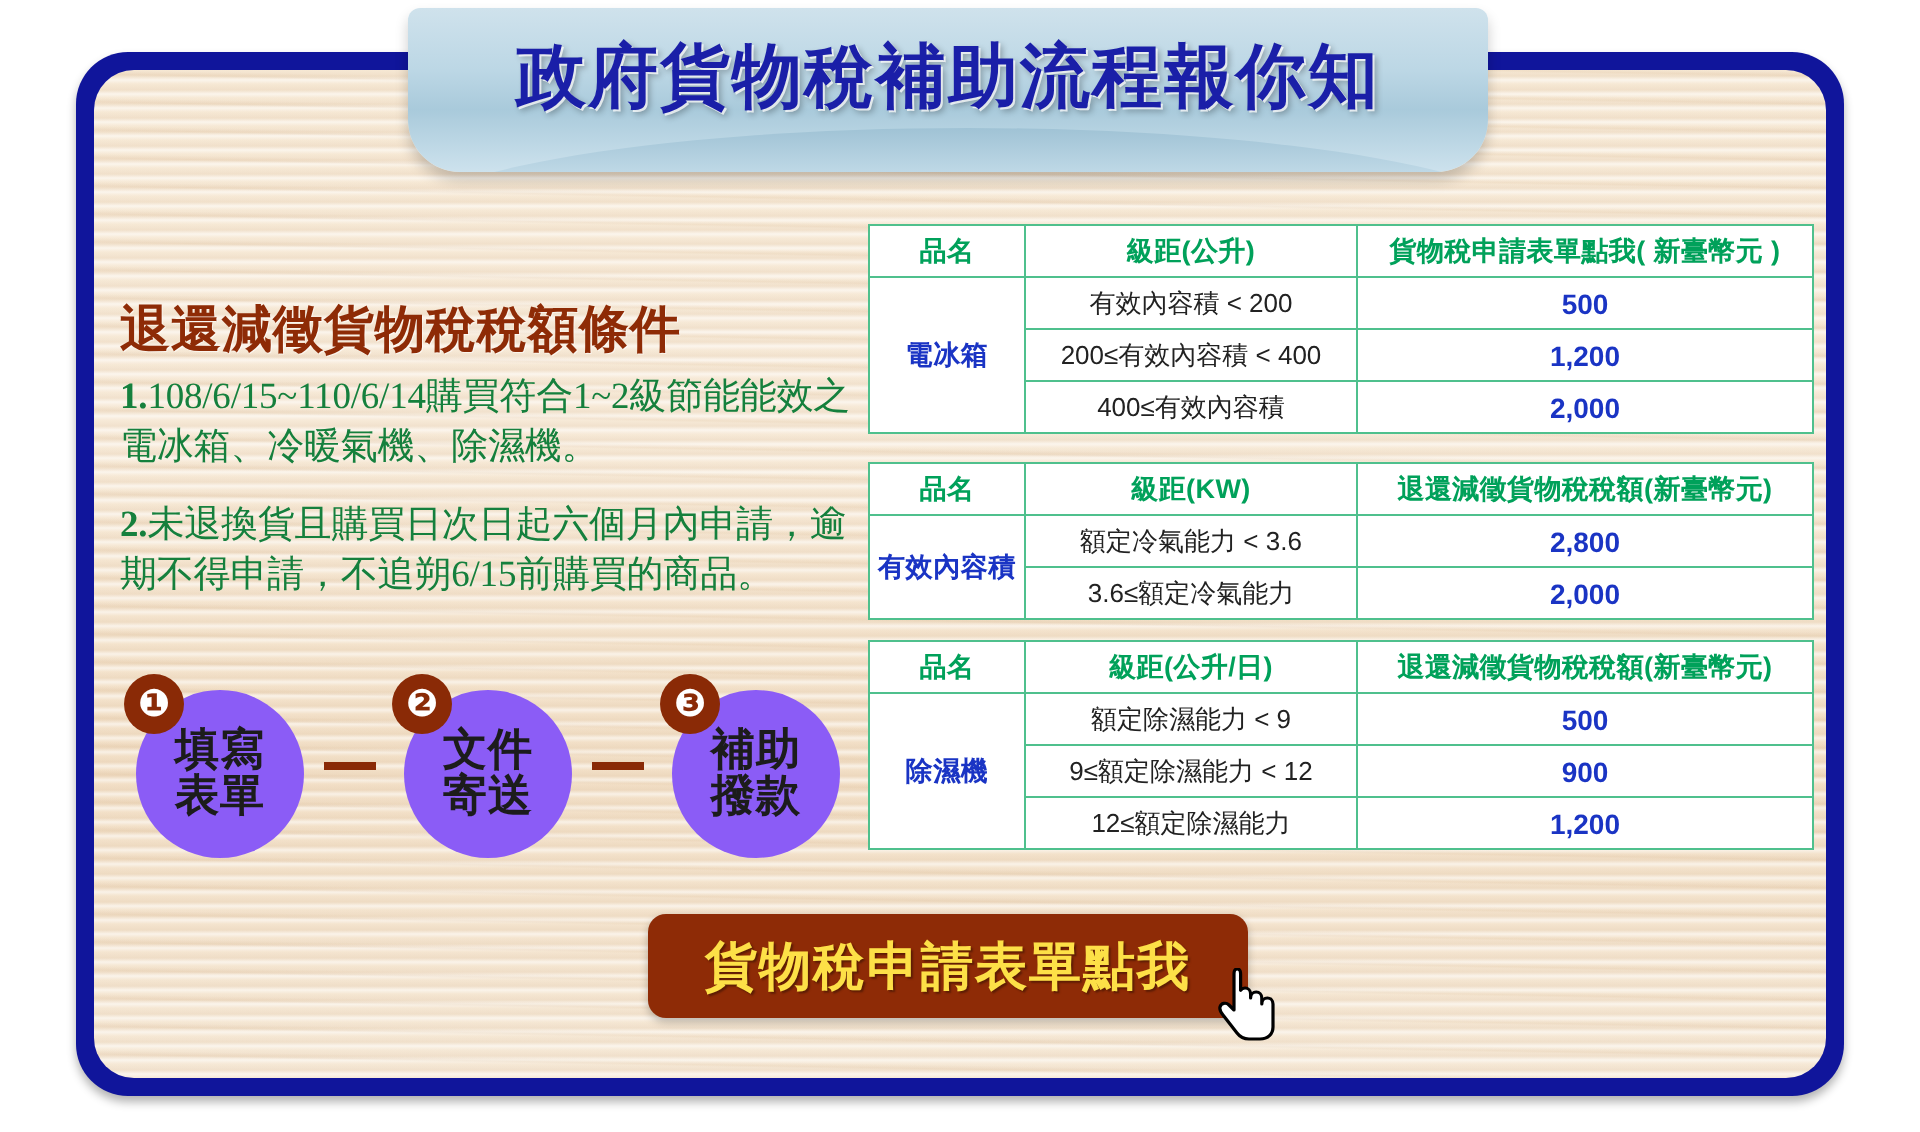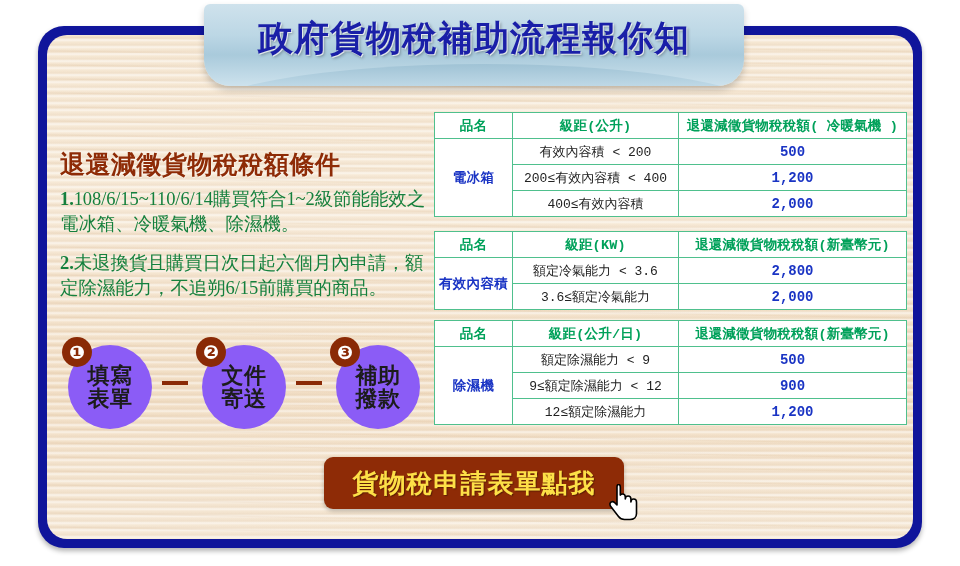--- a/index.html
+++ b/index.html
@@ -223,21 +223,21 @@
     pointer-events: none;
   }
 
   
   .tbl {
     position: absolute;
     width: 472px;
     border-collapse: collapse;
     background: #4d7c0f;
     table-layout: fixed;
-    font-family: Liberation Mono, monospace;
+    font-family: Liberation Sans, sans-serif;
   }
   #table-fridge { left: 434px; top: 112px; }
   #table-ac     { left: 434px; top: 231px; }
   #table-dehum  { left: 434px; top: 320px; }
 
   .tbl td, .tbl th {
     border: 1.5px solid #4fc08d;
     text-align: center;
     padding: 0;
     height: 26px;
@@ -287,21 +287,21 @@
   </div>
 
   <div class="left-col">
     <div class="section-heading">退還減徵貨物稅稅額條件</div>
 
     <div class="cond">
       <span class="num">1.</span><span>108/6/15~110/6/14購買符合1~2級節能能效之電冰箱、冷暖氣機、除濕機。</span>
     </div>
 
     <div class="cond">
-      <span class="num">2.</span><span>未退換貨且購買日次日起六個月內申請，額定除濕能力，不追朔6/15前購買的商品。</span>
+      <span class="num">2.</span><span>未退換貨且購買日次日起六個月內申請，逾期不得申請，不追朔6/15前購買的商品。</span>
     </div>
   </div>
 
   <div class="steps">
 
     <div class="step">
       <div class="step-badge">❶</div>
       <div class="step-circle">
         <div class="step-label">
           <div>填寫</div>
@@ -339,21 +339,21 @@
   <table class="tbl" id="table-fridge">
     <colgroup>
       <col class="col-name">
         <col class="col-range">
         <col class="col-amt">
     </colgroup>
     <thead>
       <tr>
         <th>品名</th>
         <th>級距(公升)</th>
-        <th>退還減徵貨物稅稅額( 冷暖氣機 )</th>
+        <th>貨物稅申請表單點我( 新臺幣元 )</th>
       </tr>
     </thead>
     <tbody>
       <tr>
         <td class="prod" rowspan="3">電冰箱</td>
         <td class="range">有效內容積 &lt; 200</td>
         <td class="amt">500</td>
       </tr>
       <tr>
         <td class="range">200≤有效內容積 &lt; 400</td>

